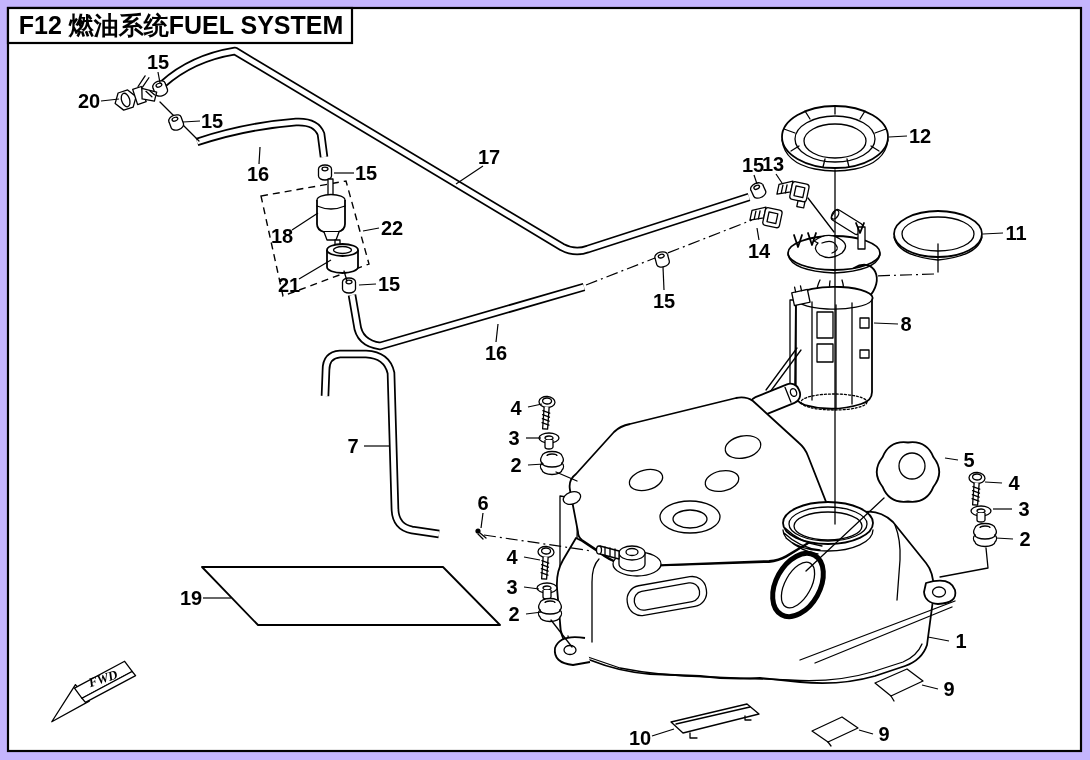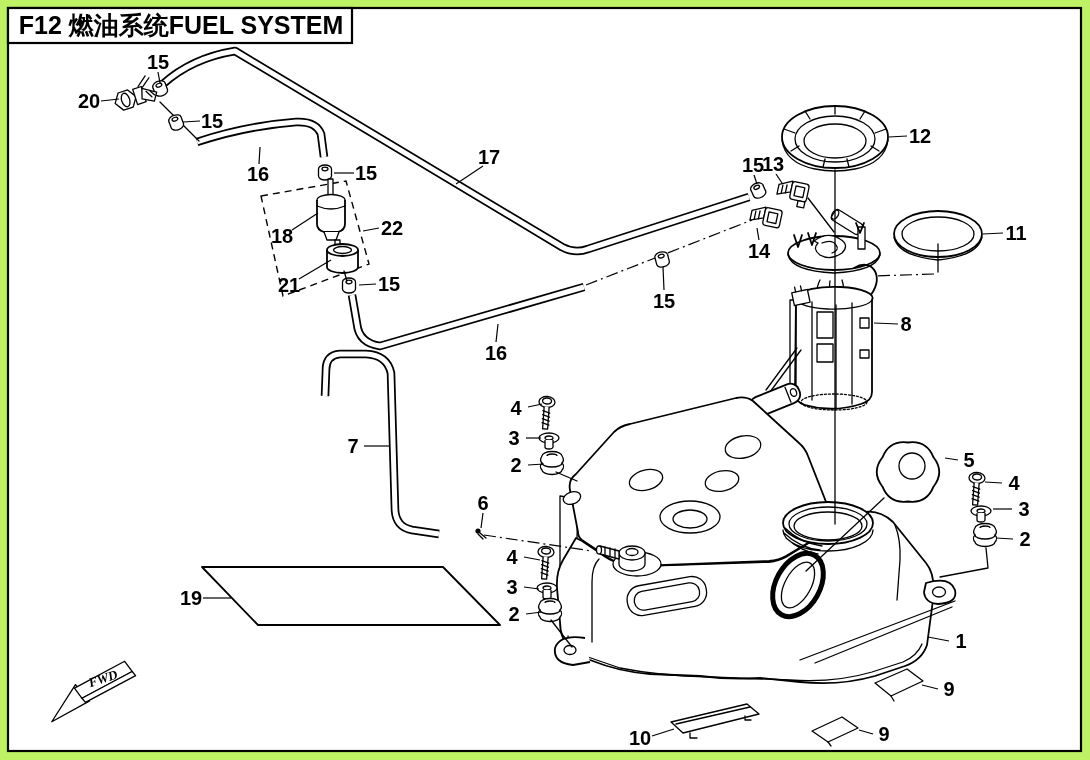--- a/index.html
+++ b/index.html
@@ -1,16 +1,16 @@
 <!DOCTYPE html>
 <html><head>
 <meta charset="utf-8">
 <style>
   html,body{margin:0;padding:0;background:#fff;}
-  #stage{position:relative;width:1090px;height:760px;background:#bef264;overflow:hidden;
+  #stage{position:relative;width:1090px;height:760px;background:#c4b5fd;overflow:hidden;
          font-family:"Liberation Sans",sans-serif;}
   svg{position:absolute;left:0;top:0;}
   .ln{fill:none;stroke:#000;stroke-width:1.3;stroke-linejoin:round;stroke-linecap:round;}
   .md{fill:none;stroke:#000;stroke-width:1.8;stroke-linejoin:round;stroke-linecap:round;}
   .wh{fill:#fff;stroke:#000;stroke-width:1.8;stroke-linejoin:round;}
   .wh2{fill:#fff;stroke:#000;stroke-width:1.3;stroke-linejoin:round;}
   .hoseO{fill:none;stroke:#000;stroke-width:8.5;stroke-linejoin:round;stroke-linecap:butt;}
   .hoseI{fill:none;stroke:#fff;stroke-width:5;stroke-linejoin:round;stroke-linecap:butt;}
   .dash{fill:none;stroke:#000;stroke-width:1.4;stroke-dasharray:7 5;}
   .dd{fill:none;stroke:#000;stroke-width:1.2;stroke-dasharray:12 4 2 4;}

